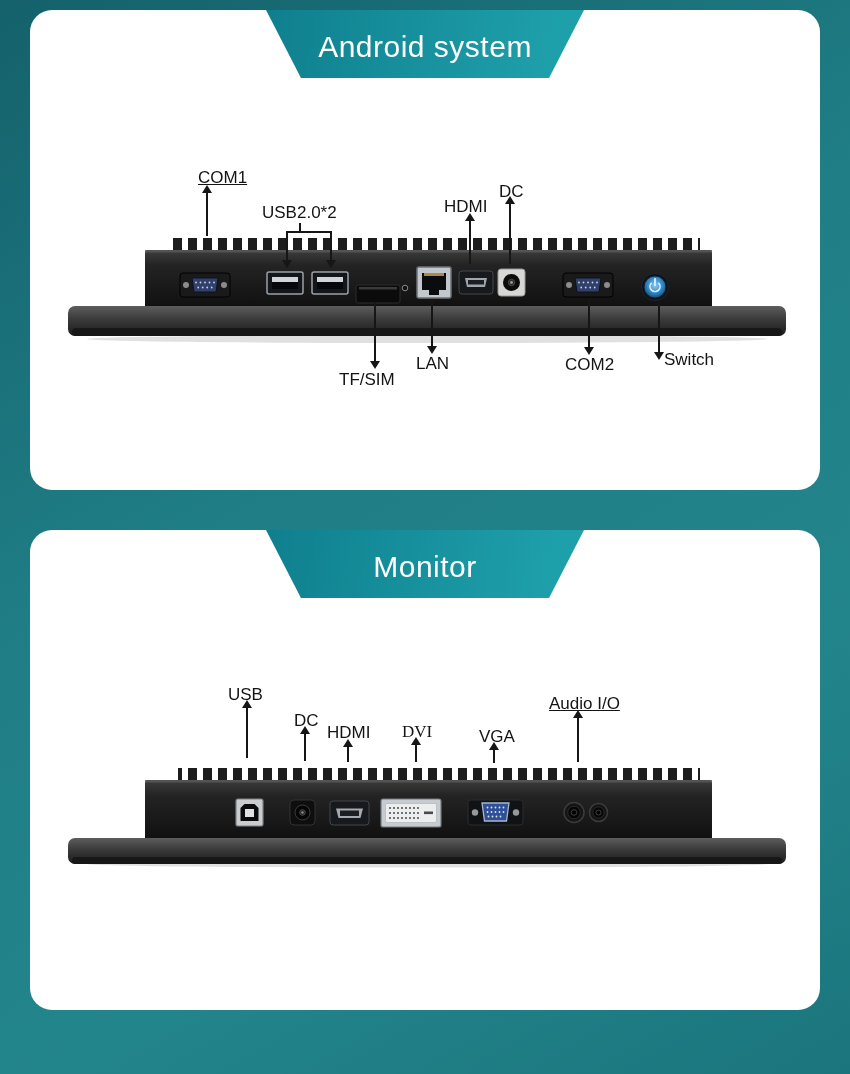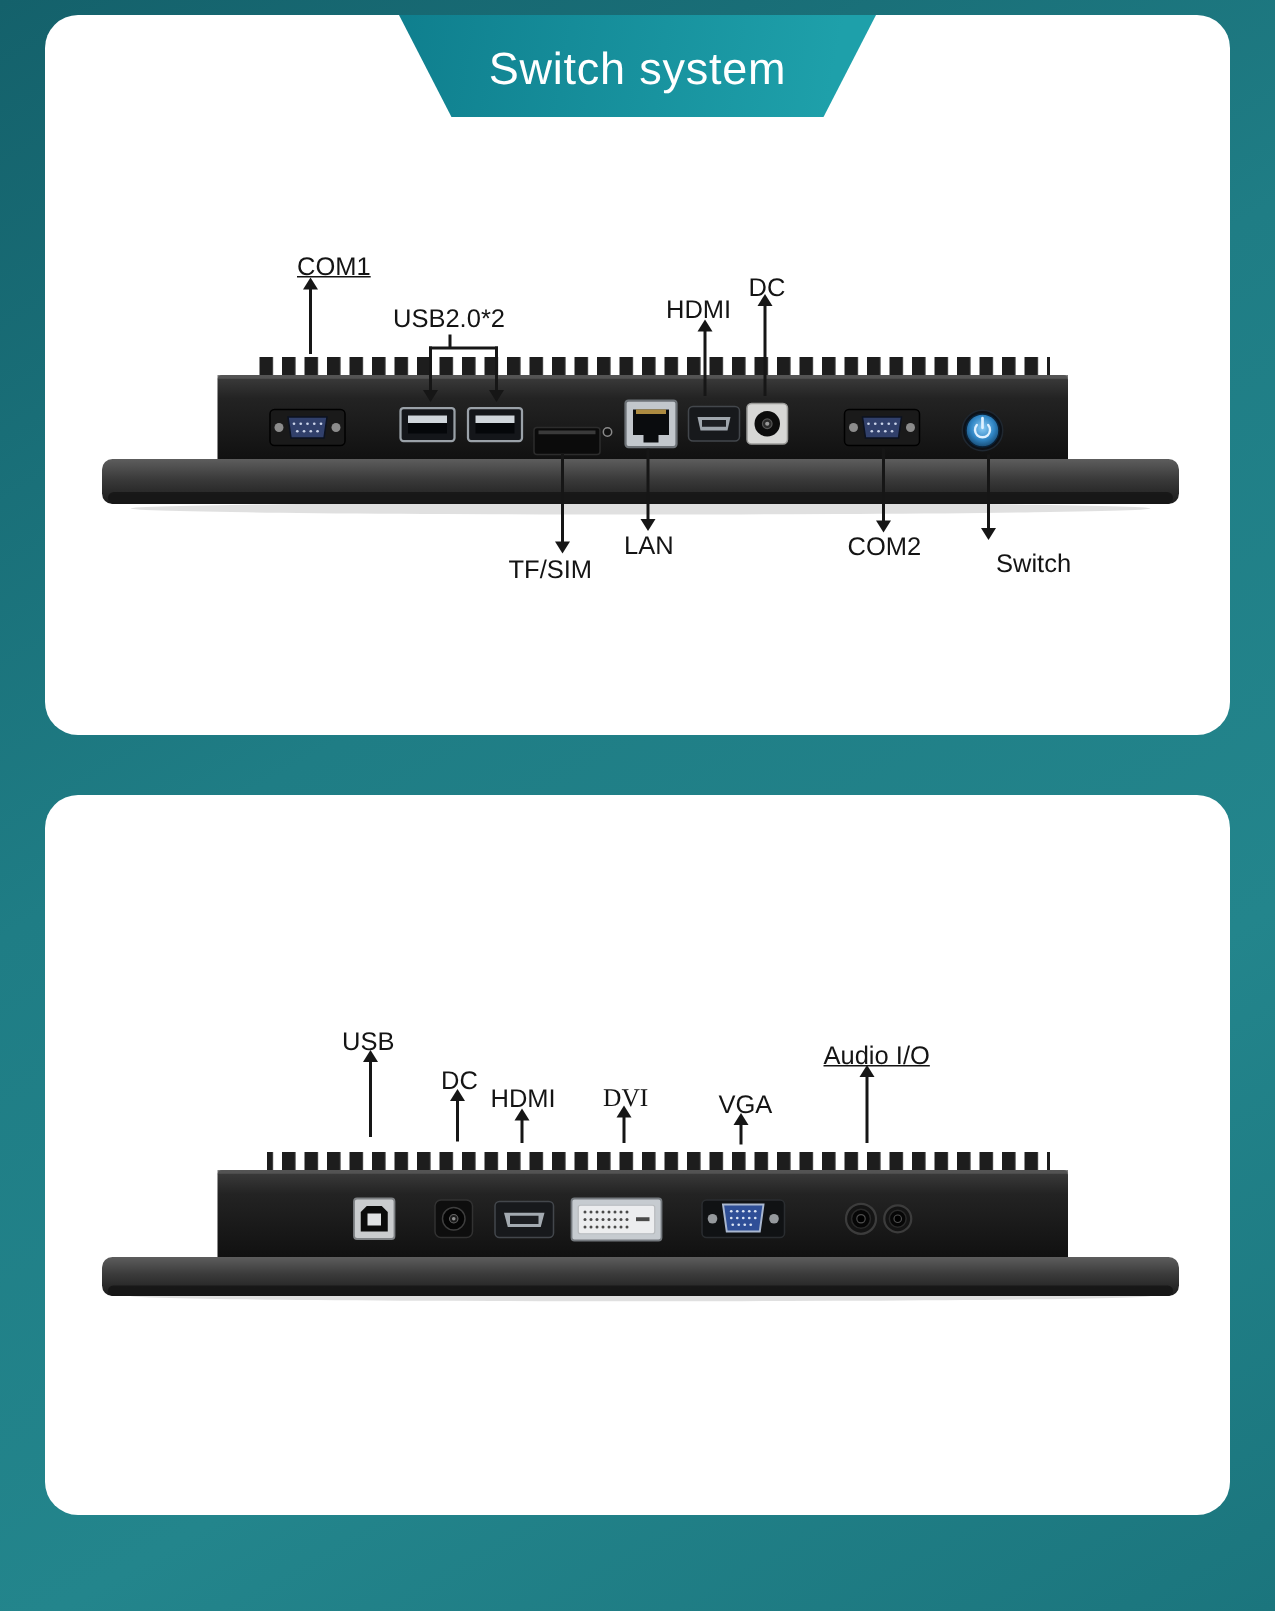--- a/index.html
+++ b/index.html
@@ -35,21 +35,21 @@
   }
   .hline { position:absolute; height:2px; background:#161616; }
   .device { position:absolute; }
 </style>
 </head>
 <body>
 
 <section class="card" style="top:10px;">
 
   <div class="banner">
-    <span>Switch system</span>
+    <span>Android system</span>
   </div>
 
   <svg class="device" style="left:38px; top:228px;" width="718" height="106" viewBox="0 0 718 106">
     <defs>
       <linearGradient id="faceGrad" x1="0" y1="0" x2="0" y2="1">
         <stop offset="0" stop-color="#3d3d3d"></stop>
         <stop offset="0.25" stop-color="#232323"></stop>
         <stop offset="1" stop-color="#0e0e0e"></stop>
       </linearGradient>
       <linearGradient id="bezelGrad" x1="0" y1="0" x2="0" y2="1">
@@ -173,26 +173,29 @@
 
   <div class="label" style="left:309px; top:360px;">TF/SIM</div>
   <div class="arrow down" style="left:344px; top:292px; height:60px;"></div>
 
   <div class="label" style="left:386px; top:344px;">LAN</div>
   <div class="arrow down" style="left:401px; top:289px; height:48px;"></div>
 
   <div class="label" style="left:535px; top:345px;">COM2</div>
   <div class="arrow down" style="left:558px; top:289px; height:49px;"></div>
 
-  <div class="label" style="left:601px; top:356px;margin-left:33px;">Switch</div>
+  <div class="label" style="left:601px; top:340px;margin-left:33px;">Switch</div>
   <div class="arrow down" style="left:628px; top:293px; height:50px;"></div>
 </section>
 
 <section class="card" style="top:530px;">
 
+  <div class="banner">
+    <span>Monitor</span>
+  </div>
 
   <svg class="device" style="left:38px; top:238px;" width="718" height="100" viewBox="0 0 718 100">
     <ellipse cx="359" cy="96" rx="340" ry="3.5" fill="#000000" opacity="0.12"></ellipse>
     <rect x="110" y="0" width="522" height="16" fill="url(#teeth)"></rect>
     <rect x="77" y="12" width="567" height="64" rx="3" fill="url(#faceGrad)"></rect>
     <rect x="77" y="12" width="567" height="2.5" fill="#5a5a5a" opacity="0.8"></rect>
     <rect x="0" y="70" width="718" height="26" rx="7" fill="url(#bezelGrad)"></rect>
     <rect x="4" y="89" width="710" height="7" rx="3.5" fill="#161616" opacity="0.9"></rect>
 
     <g>

